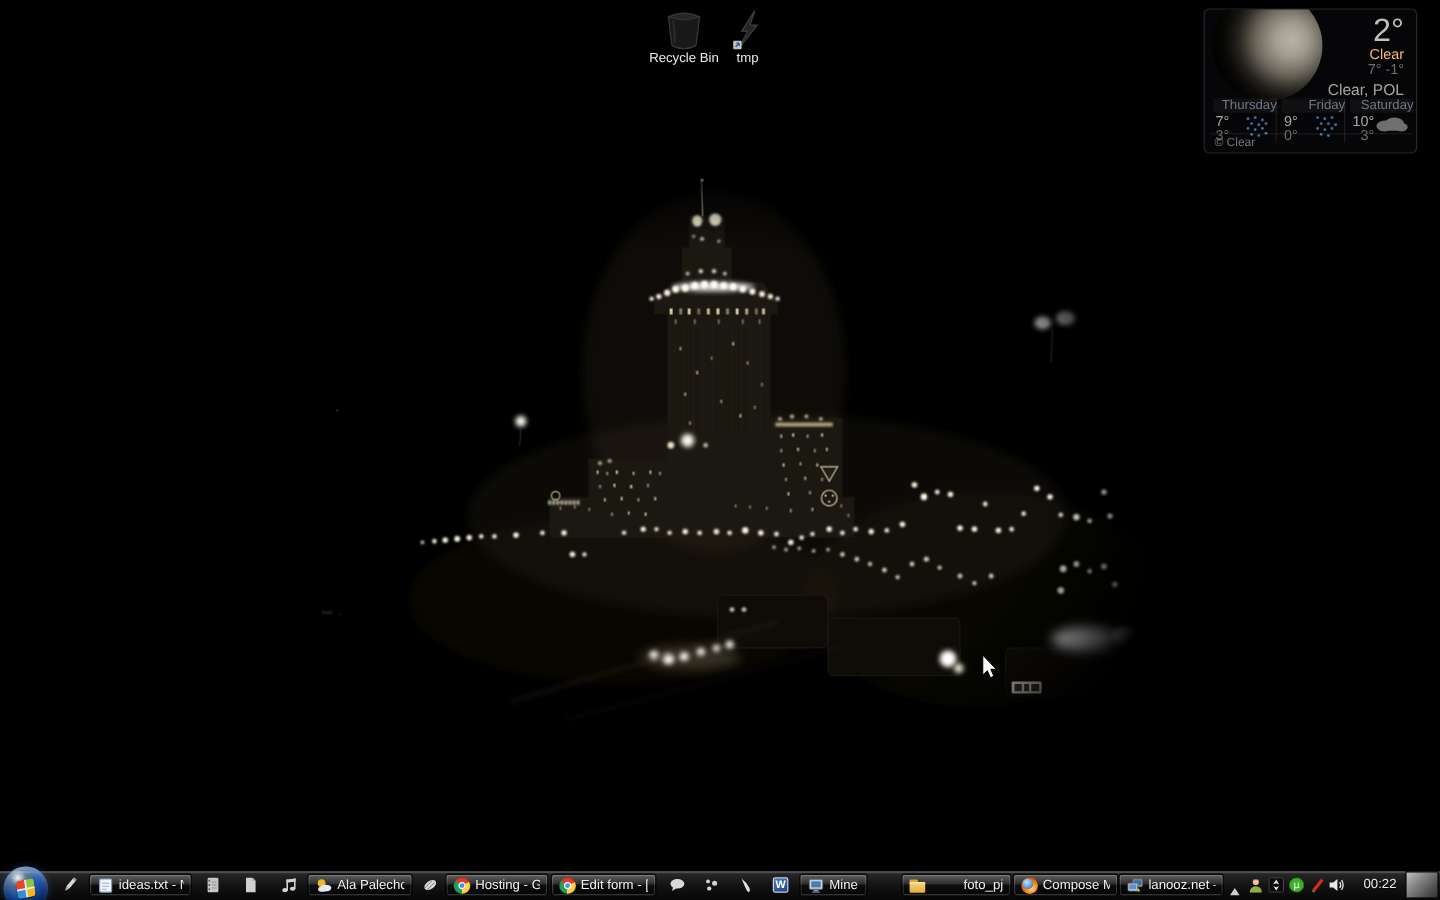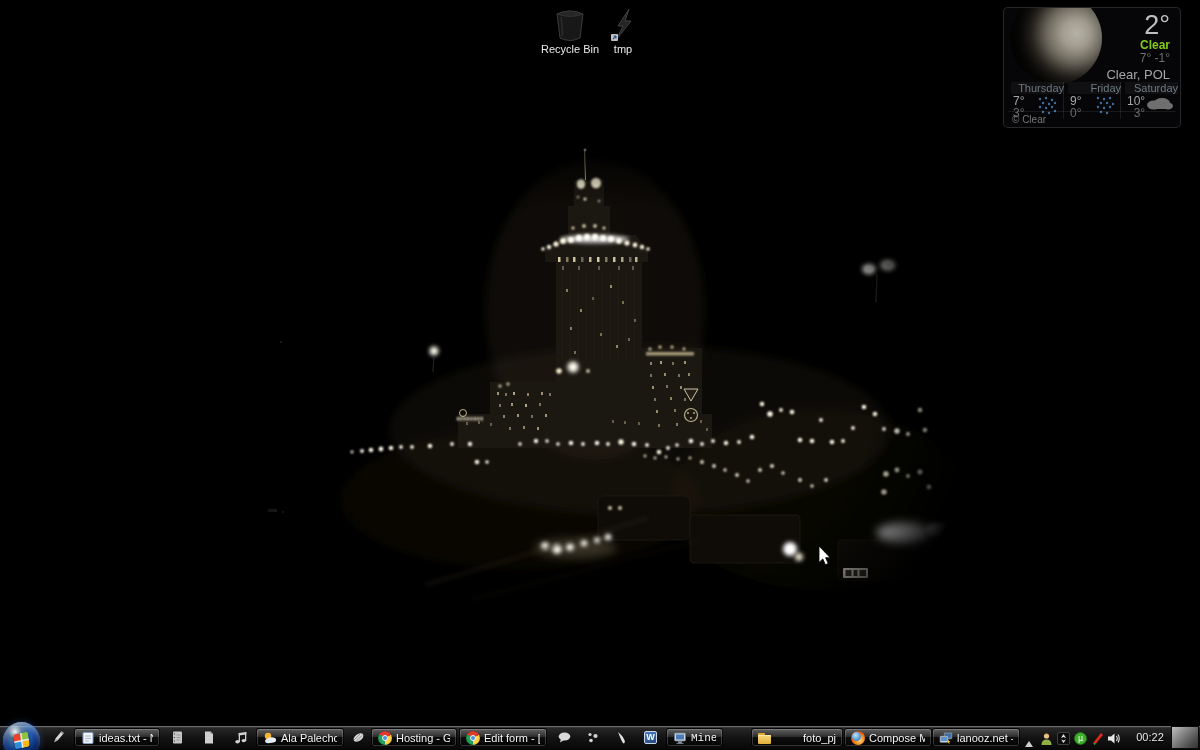--- a/index.html
+++ b/index.html
@@ -20,21 +20,21 @@
     background:rgba(10,11,13,.58);border:1px solid rgba(130,140,150,.26);
     border-radius:5px;overflow:hidden;
   }
   #moon{
     position:absolute;left:6px;top:-16px;width:92px;height:92px;border-radius:50%;
     background:radial-gradient(circle at 72% 45%, #b6b2a7 0%, #a29d90 16%, #716c60 36%, #37332c 54%, #15130f 70%, #050504 86%);
     box-shadow:inset 16px -4px 26px rgba(0,0,0,.88);
   }
   .wg-cur{position:absolute;right:10px;top:3px;text-align:right;}
   .wg-temp{font-size:27px;color:#bfbfbf;line-height:28px;}
-  .wg-cond{font-size:12px;color:#84cc16;line-height:13px;font-weight:bold;}
+  .wg-cond{font-size:12px;color:#fdba74;line-height:13px;}
   .wg-hilo{font-size:12px;color:#6e6e6e;line-height:13px;}
   .wg-loc{font-size:13px;color:#a5a5a5;line-height:14px;margin-top:3px;}
   #wg-forecast{
     position:absolute;left:3px;right:3px;top:74px;height:37px;display:flex;text-align:right;
   }
   .wg-col{flex:1;padding-left:5px;position:relative;}
   .wg-col + .wg-col{border-left:1px solid rgba(255,255,255,.09);}
   .wg-day{font-size:11px;color:#6d7a85;line-height:12px;background:rgba(255,255,255,.045);margin:0 -1px;padding-left:2px;}
   .wg-temps{position:absolute;left:6px;top:13px;}
   .wg-hi{font-size:12px;color:#a6a6a6;line-height:12px;}
@@ -652,21 +652,21 @@
   <span class="tb-lbl">Ala Palechow...</span>
 </div>
 <div class="tb-btn" style="left:371px;width:86px;">
   <span class="tbi chrome-ic"></span>
   <span class="tb-lbl">Hosting - Goo...</span>
 </div>
 <div class="tb-btn" style="left:459px;width:88px;">
   <span class="tbi chrome-ic"></span>
   <span class="tb-lbl">Edit form - [ ...</span>
 </div>
-<div class="tb-btn" style="left:666px;width:57px;font-family:Liberation Mono, monospace;">
+<div class="tb-btn" style="left:666px;width:57px;">
   <span class="tbi">
     <svg width="14" height="14" viewBox="0 0 14 14">
       <rect x="1.5" y="2" width="11" height="8" rx="1" fill="#cdd6e0" stroke="#6a7684" stroke-width="0.8"></rect>
       <rect x="3" y="3.5" width="8" height="5" fill="#4a7ab8"></rect>
       <rect x="5" y="10.5" width="4" height="1.5" fill="#8d98a5"></rect>
         <rect x="3.5" y="12" width="7" height="1" fill="#6a7684"></rect>
     </svg>
   </span>
   <span class="tb-lbl">Mine</span>
 </div>

